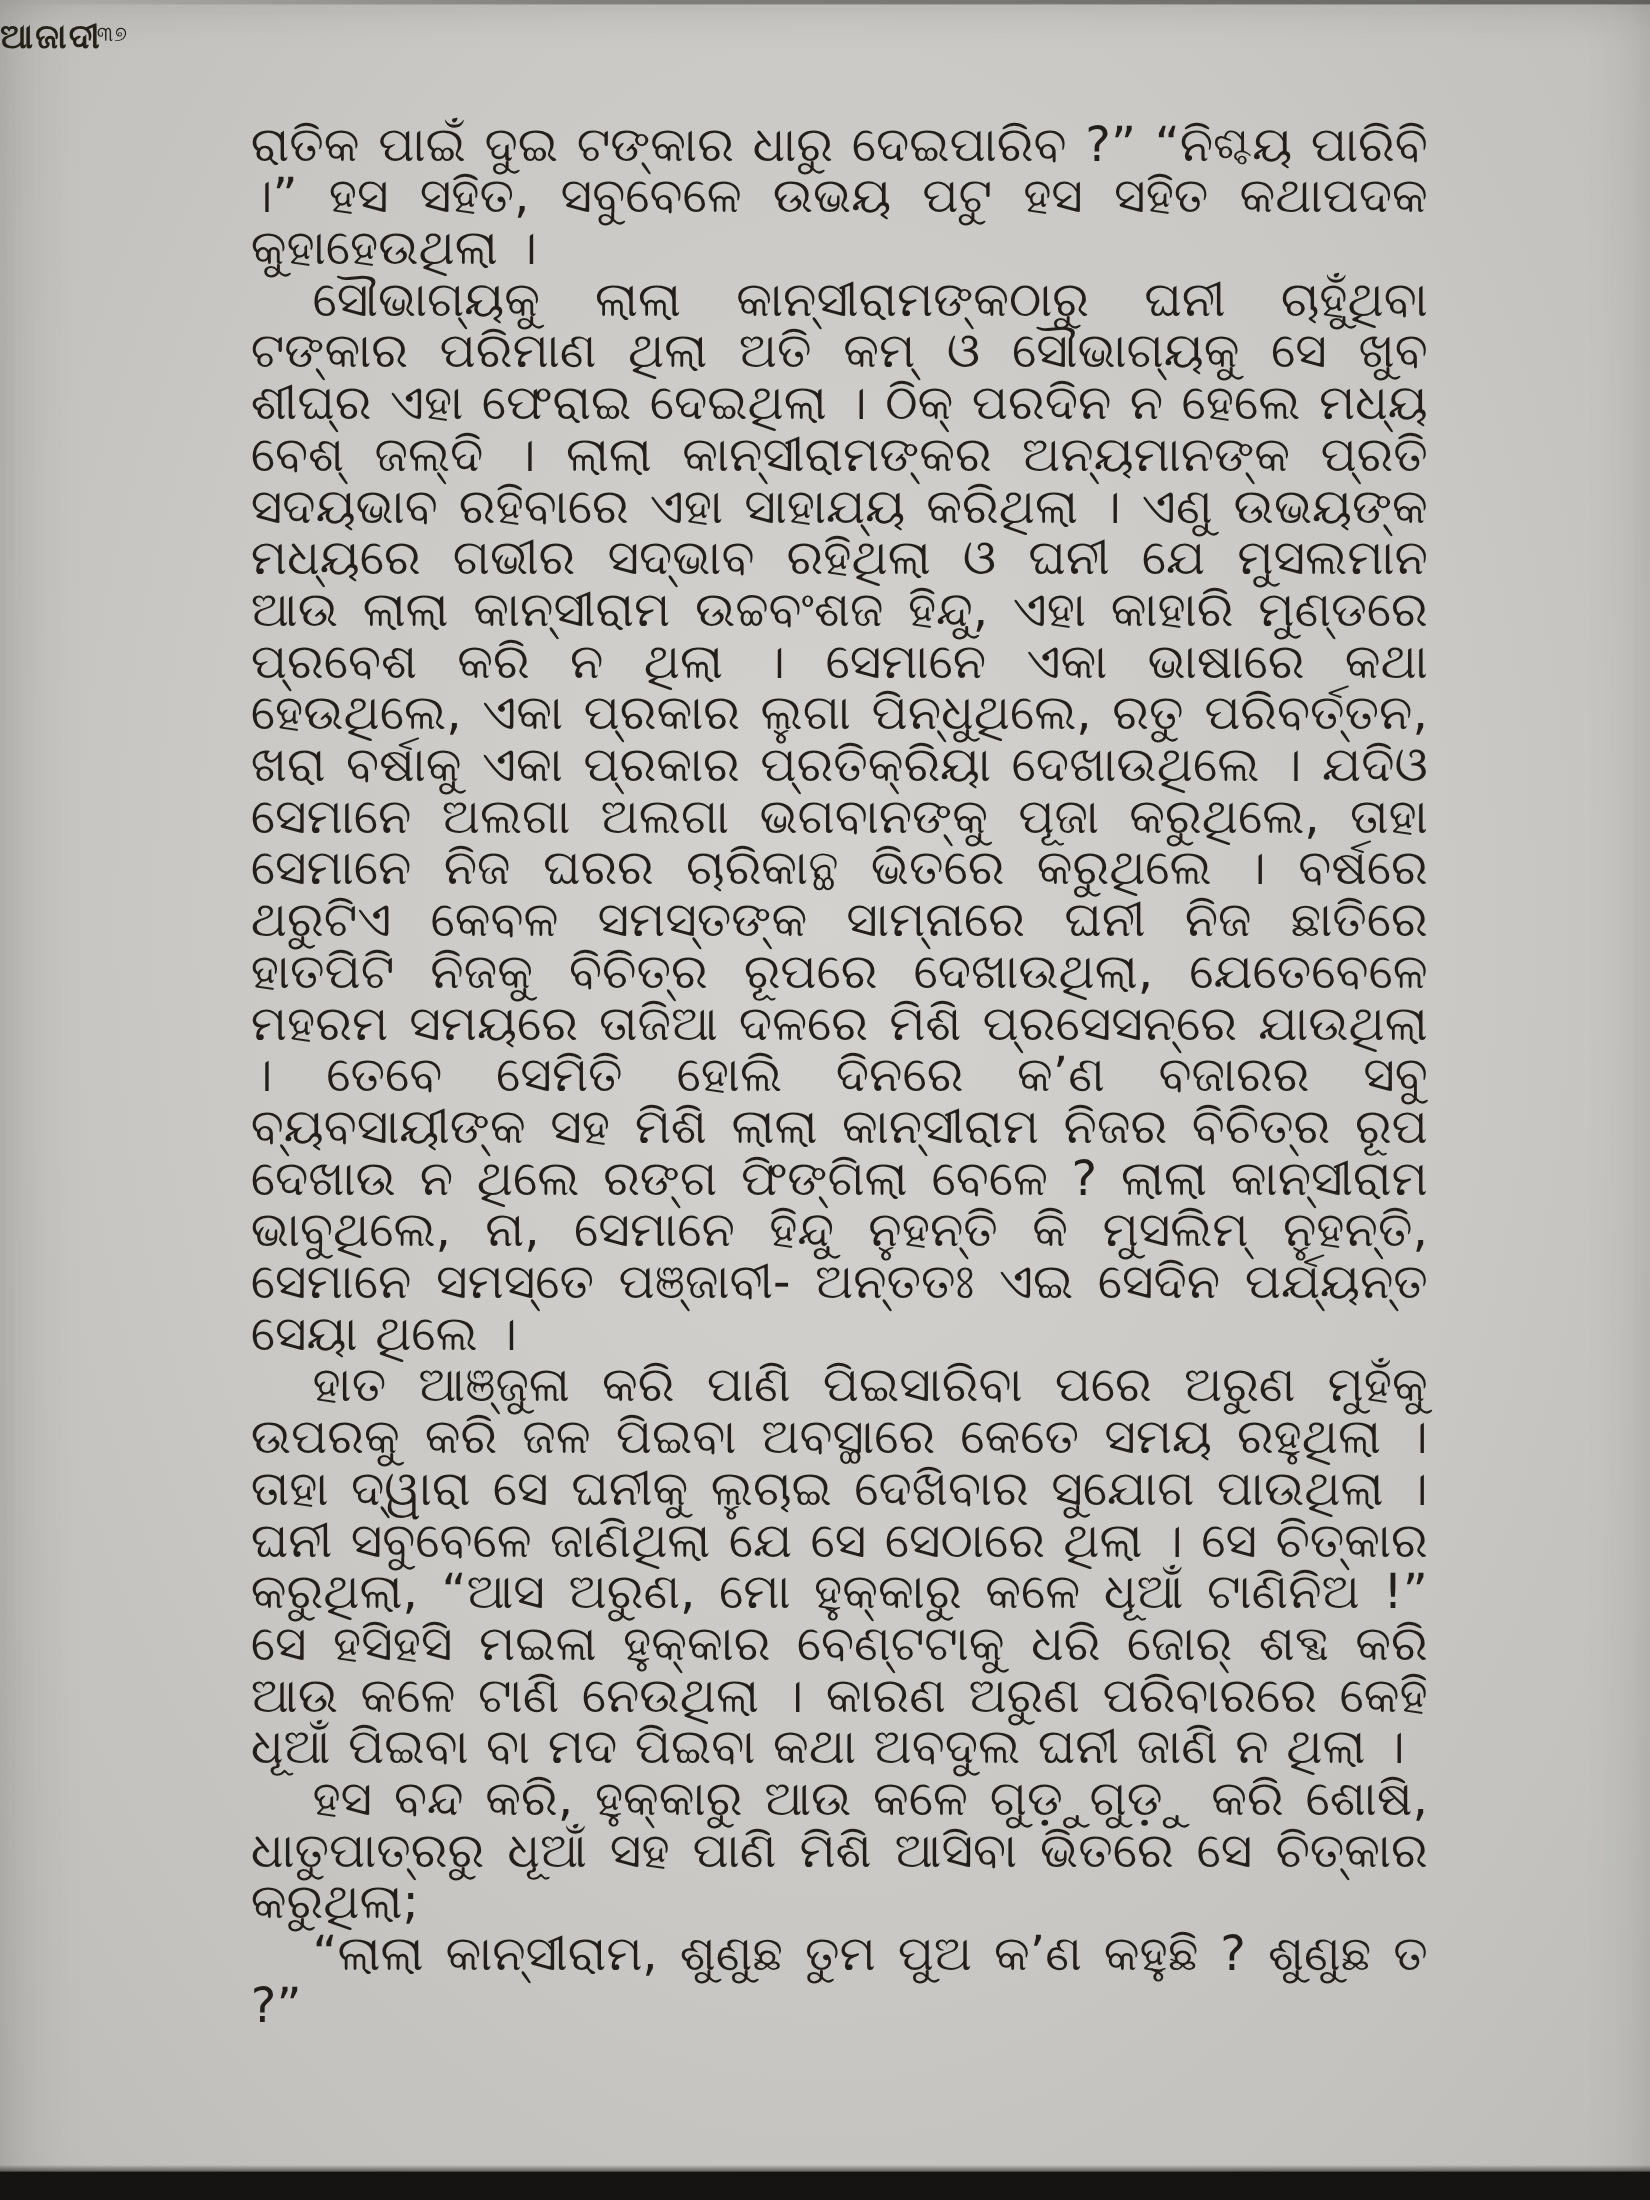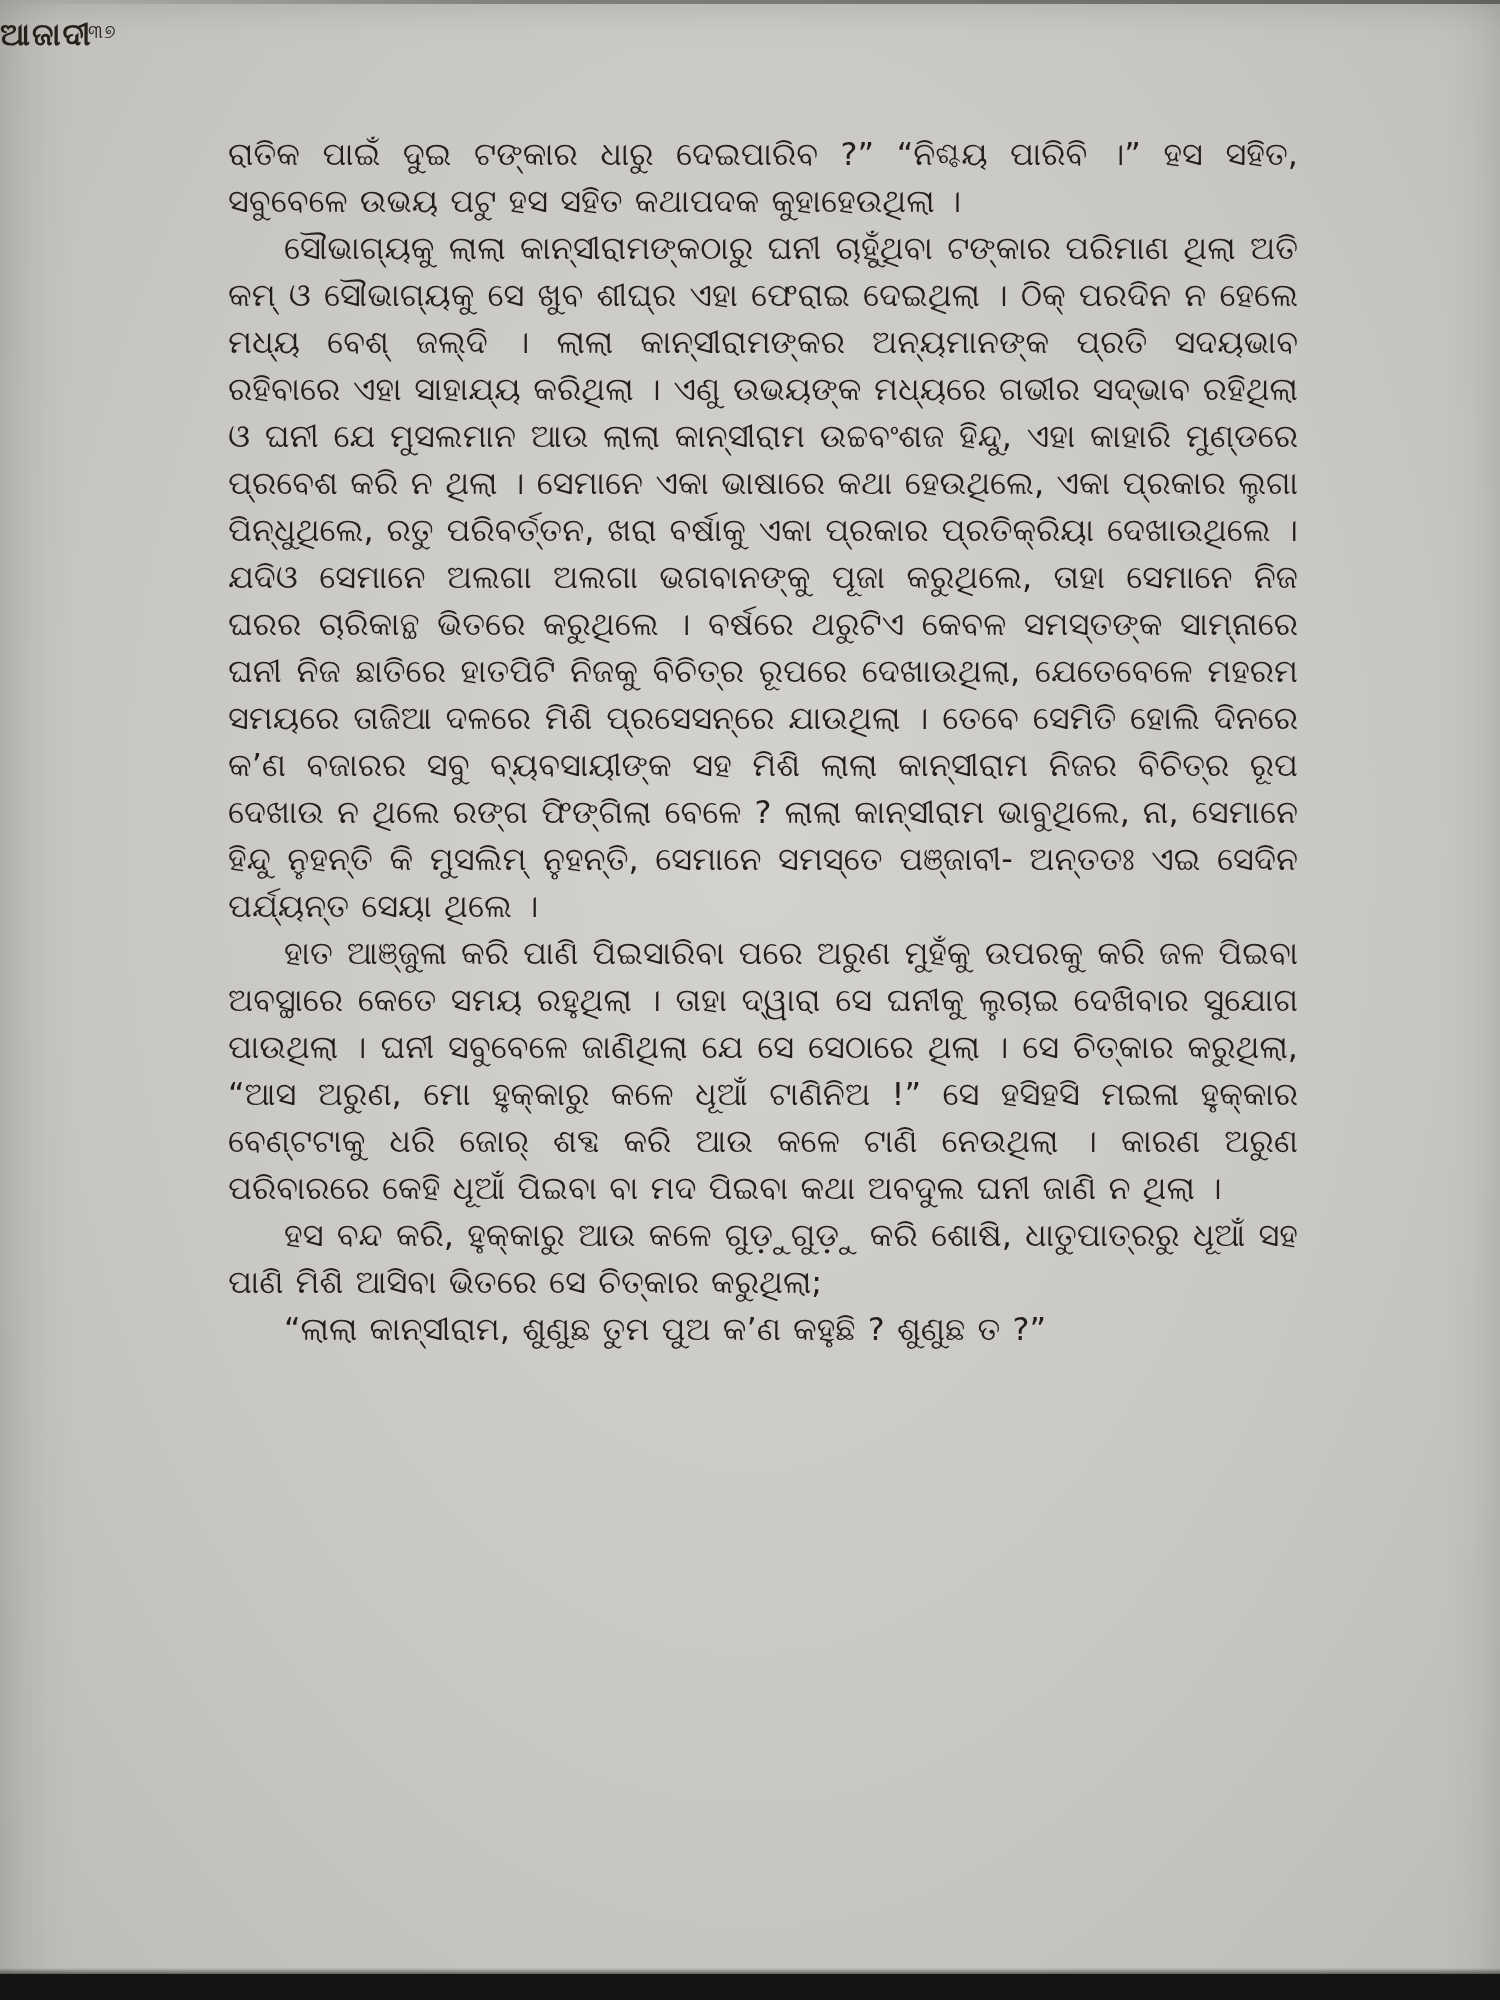--- a/index.html
+++ b/index.html
@@ -41,24 +41,24 @@
     top: 16px;
     left: 0;
     width: 100%;
     font-size: 31px;
     font-weight: bold;
     letter-spacing: 2px;
     color: #242119;
   }
   .body-text {
     position: absolute;
-    top: 131px;
+    top: 108px;
     left: 228px;
     width: 1070px;
-    font-size: 32px;
+    font-size: 44px;
     line-height: 47px;
     text-align: justify;
     color: #221f1b;
   }
   .body-text p {
     margin: 0;
     padding: 0;
     text-indent: 56px;
     word-spacing: 2px;
   }

